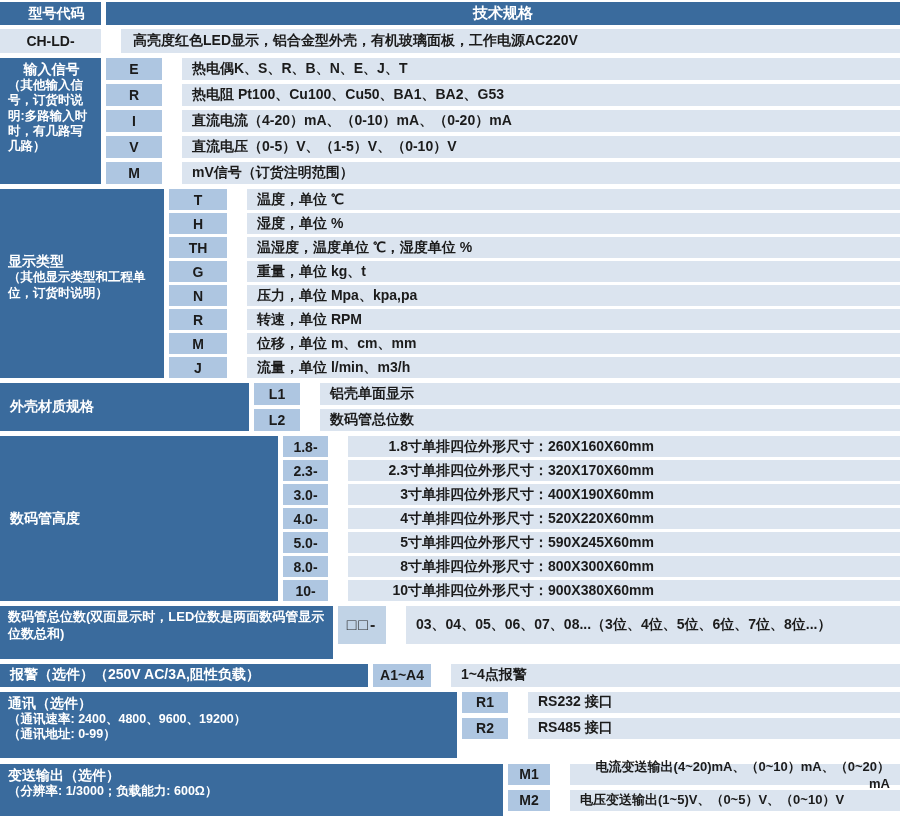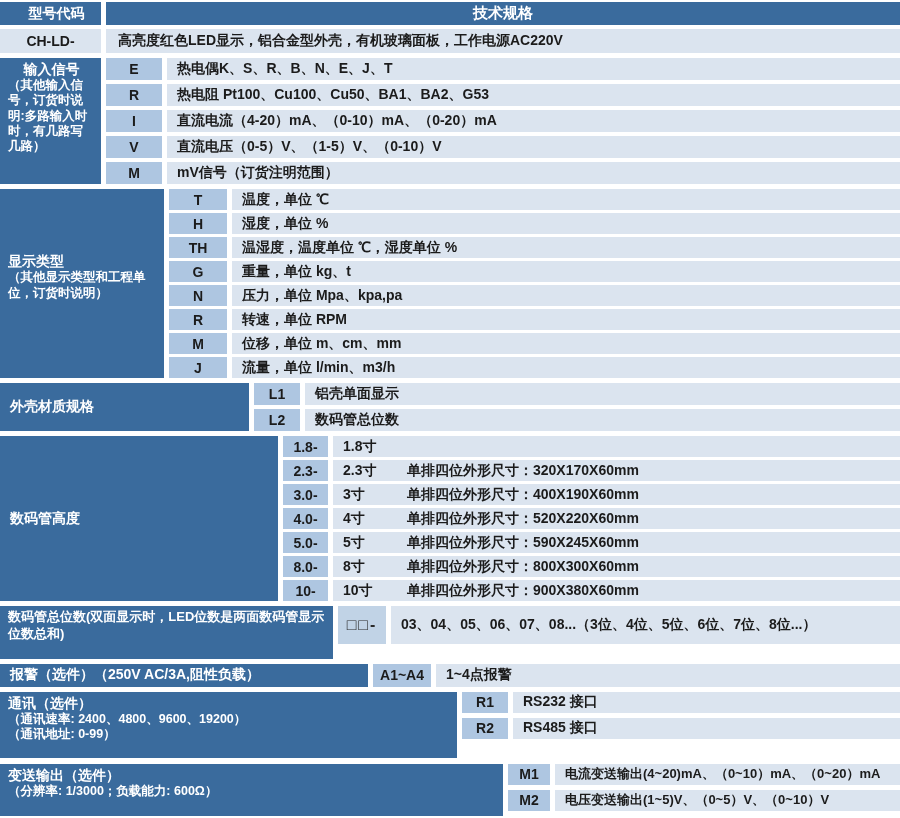--- a/index.html
+++ b/index.html
@@ -19,21 +19,21 @@
   .mb4{margin-bottom:4px}.mb5{margin-bottom:5px}.mb6{margin-bottom:6px}
   .blk{background:var(--hdr);color:#fff;box-sizing:border-box;}
   .w101{width:101px}.w164{width:164px}.w227{width:249px}.w278{width:278px}
   .w333{width:333px}.w368{width:368px}.w457{width:457px}.w503{width:503px}.w550{width:550px}
   .rows{flex:1;margin-left:5px;display:flex;flex-direction:column;}
   .g3{gap:3px}.g4{gap:4px}.g5{gap:5px}
   .row{display:flex;align-items:stretch;}
   .h16{height:24px}.h21{height:21px}.h22{height:22px}.h23{height:23px}.h24{height:24px}.h38{height:38px}
   .code{background:var(--code);display:flex;align-items:center;justify-content:center;box-sizing:border-box;flex:none;}
   .cw40{width:40px}.cw42{width:42px}.cw45{width:45px}.cw46{width:46px}.cw48{width:48px}.cw56{width:56px}.cw58{width:58px}
-  .val{flex:1;margin-left:5px;background:var(--rowbg);display:flex;align-items:center;padding:0 10px;box-sizing:border-box;}
+  .val{flex:1;margin-left:20px;background:var(--rowbg);display:flex;align-items:center;padding:0 10px;box-sizing:border-box;text-align:right;}
   .ltcell{background:var(--rowbg);display:flex;align-items:center;justify-content:center;box-sizing:border-box;}
   .hdrbar{flex:1;margin-left:5px;display:flex;align-items:center;justify-content:center;font-size:15px;}
   .blk-center{display:flex;align-items:center;padding-left:10px;}
   .blk-col{display:flex;flex-direction:column;justify-content:center;padding:3px 6px 16px 8px;line-height:1.22;}
   .blk-top{justify-content:flex-start;padding-top:3px;}
   .blk-title{font-size:14px;}
   .blk-title-center{text-align:center;}
   .note{font-size:12.5px;font-weight:700;}
   .sizecol{width:64px;flex:none;}
   .boxsym{font-size:16px;letter-spacing:2px;color:#2a2a2a;}
@@ -138,20 +138,21 @@
     </div>
   </div>
 
   <div class="sec mb5">
     <div class="blk w278 blk-center">数码管高度</div>
     <div class="rows g3">
       <div class="row h21">
         <div class="code cw45">1.8-</div>
         <div class="val">
           <span class="sizecol">1.8寸</span>
+          <span>单排四位外形尺寸：260X160X60mm</span>
         </div>
       </div>
       <div class="row h21">
         <div class="code cw45">2.3-</div>
         <div class="val">
           <span class="sizecol">2.3寸</span>
           <span>单排四位外形尺寸：320X170X60mm</span>
         </div>
       </div>
       <div class="row h21">

